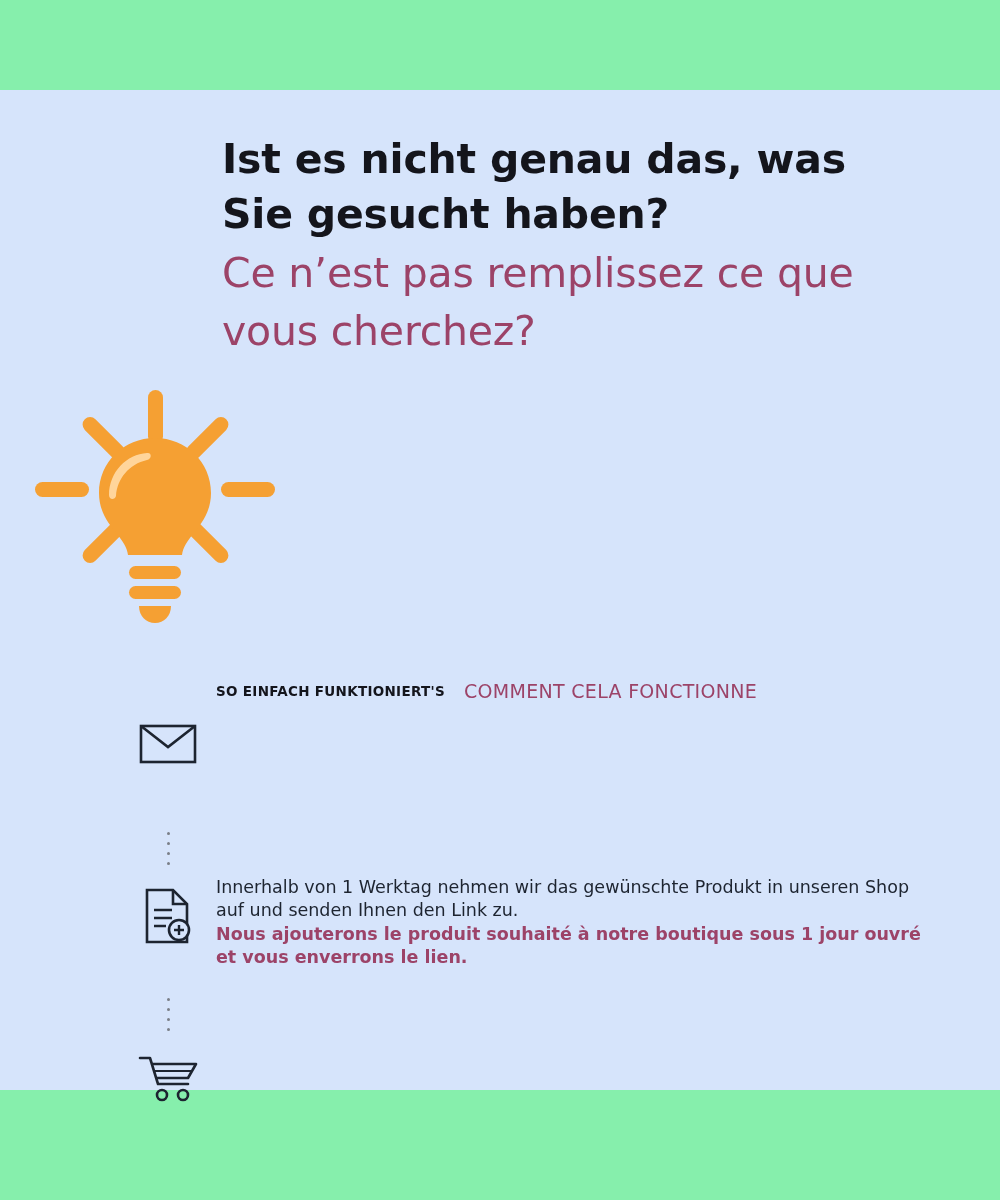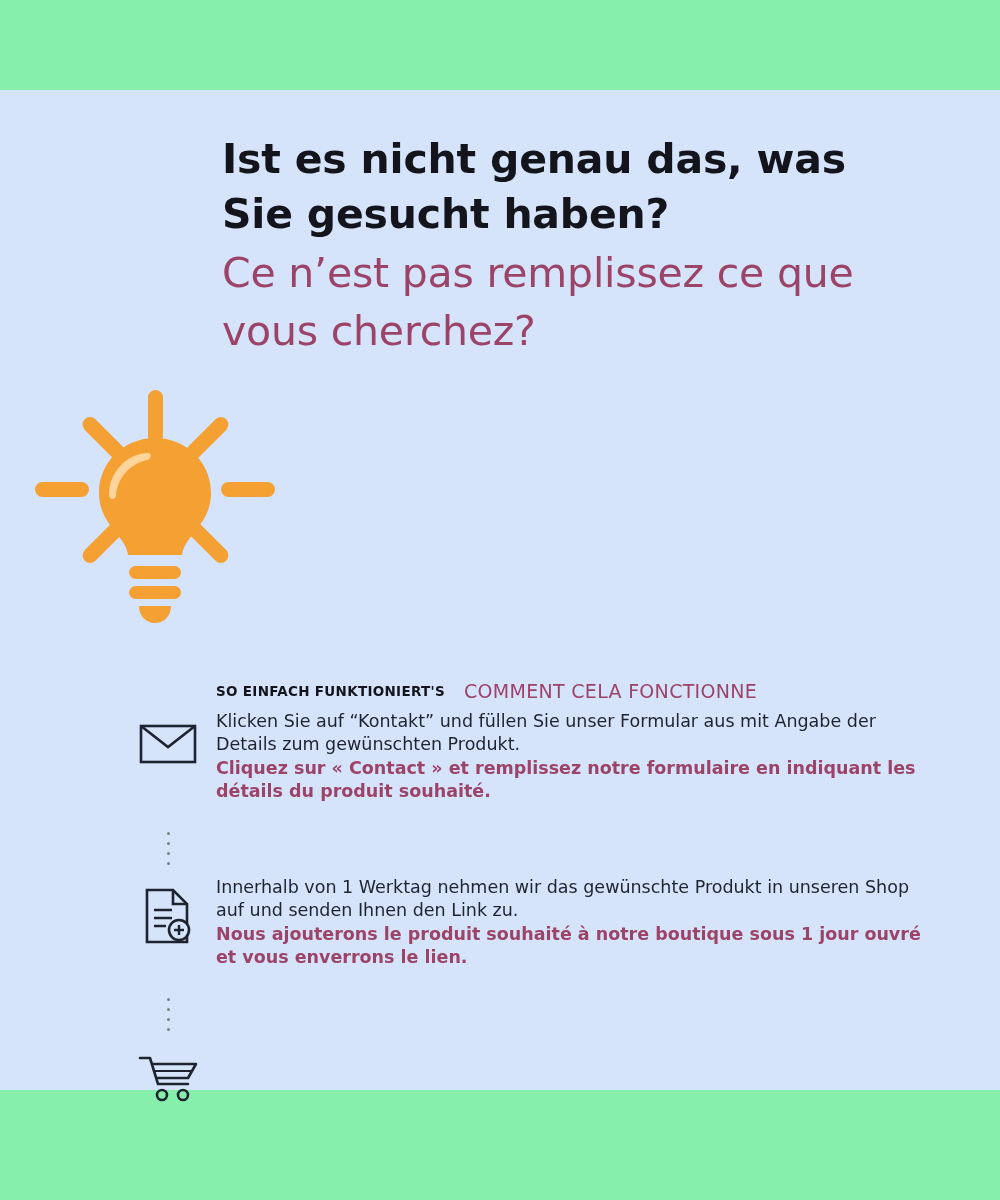--- a/index.html
+++ b/index.html
@@ -204,24 +204,20 @@
     </div>
 
     <div class="steps">
 
       <div class="step">
         <div class="step-icon">
           <svg width="58" height="44" viewBox="0 0 58 44" xmlns="http://www.w3.org/2000/svg">
             <rect x="2" y="4" width="54" height="36" fill="none" stroke="#1d2430" stroke-width="2.6"></rect>
             <path d="M2 4l27 21L56 4" fill="none" stroke="#1d2430" stroke-width="2.6"></path>
           </svg>
-        </div>
-        <div class="step-text">
-          <div class="de">Klicken Sie auf “Kontakt” und füllen Sie unser Formular aus mit Angabe der Details zum gewünschten Produkt.</div>
-          <div class="fr">Cliquez sur « Contact » et remplissez notre formulaire en indiquant les détails du produit souhaité.</div>
         </div>
       </div>
 
       <div class="connector">
         <div class="dots">
             <i></i>
             <i></i>
             <i></i>
             <i></i>
           </div>

